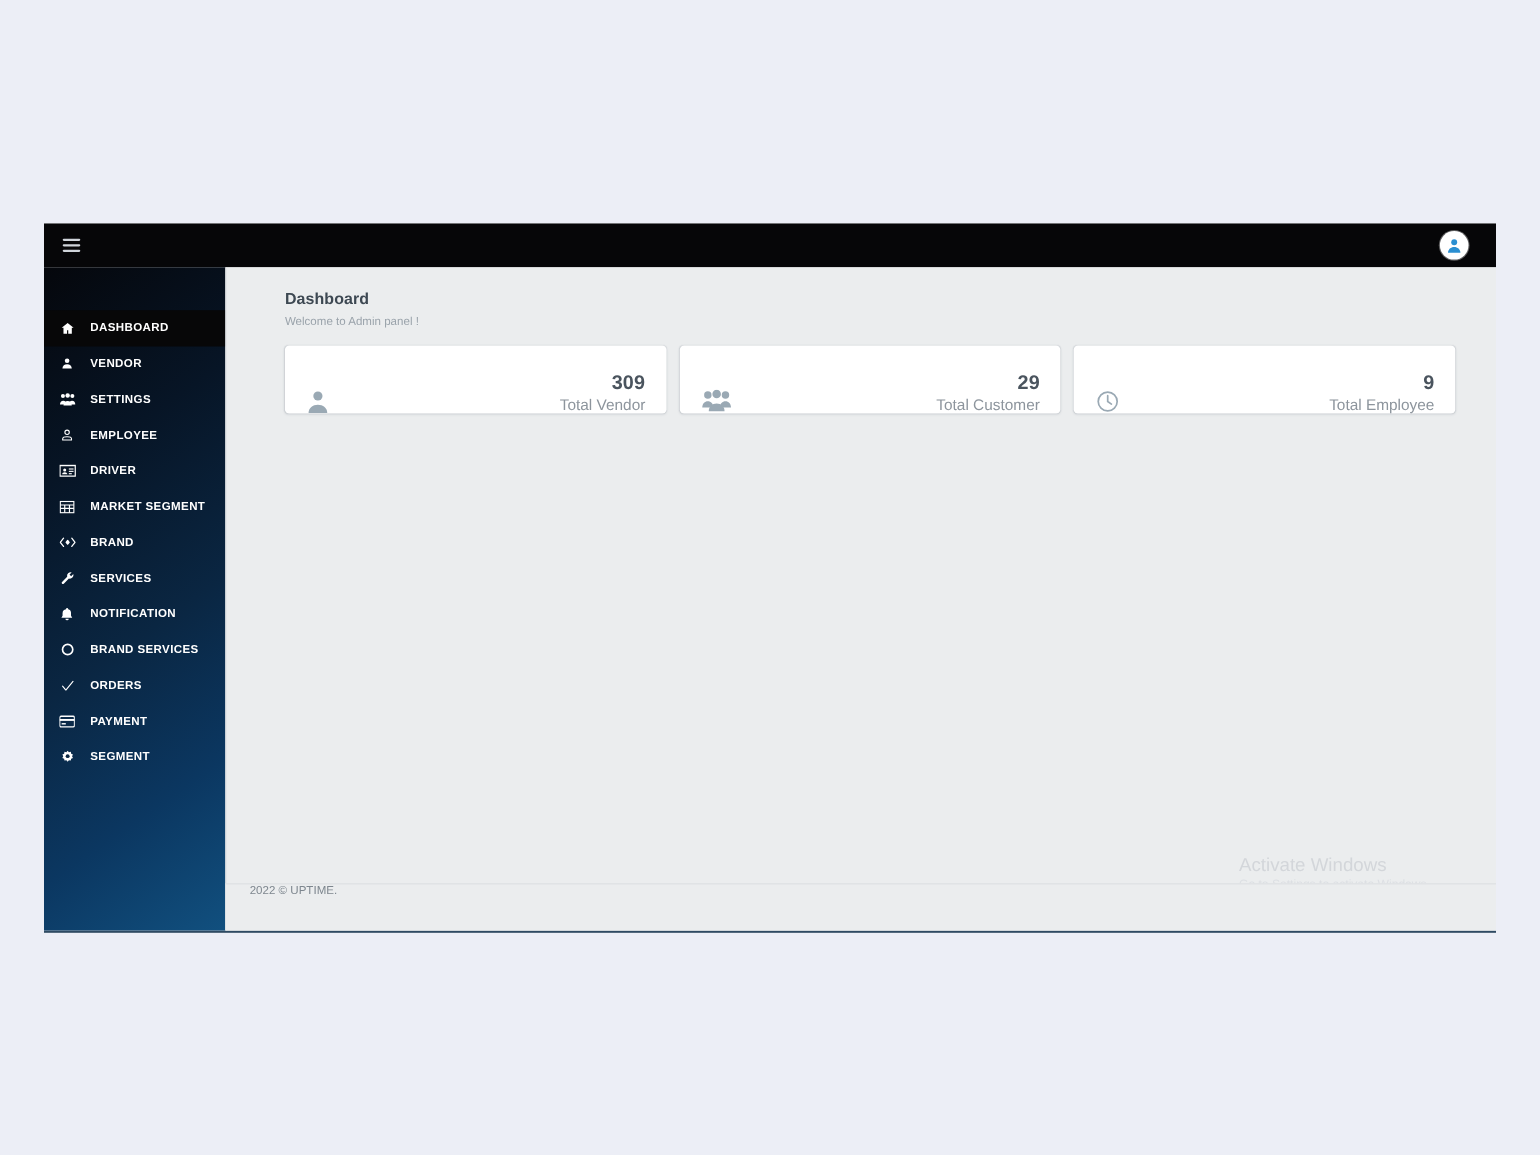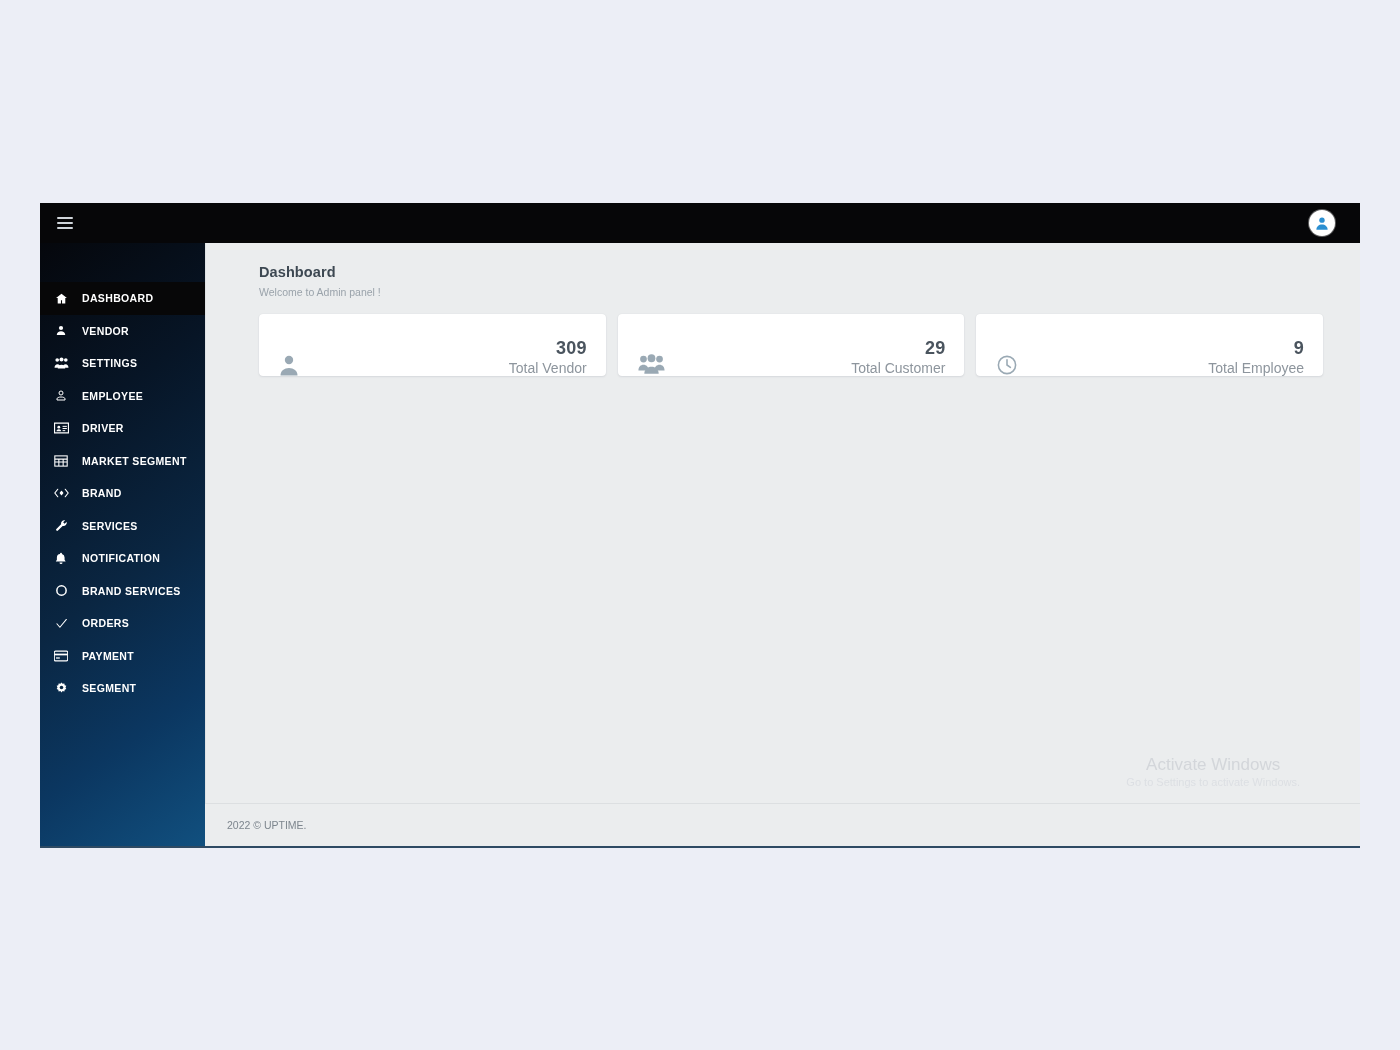--- a/index.html
+++ b/index.html
@@ -149,22 +149,22 @@
   .card-label {
     font-size: 14px;
     color: #8d959d;
     margin-top: 2px;
   }
 
   
   .watermark {
     position: absolute;
     right: 60px;
-    bottom: 59px;
-    text-align: center;
+    bottom: 37px;
+    text-align: left;
     pointer-events: none;
     user-select: none;
   }
   .wm-title {
     font-size: 17px;
     color: #d3d6da;
     line-height: 21px;
   }
   .wm-sub {
     font-size: 11px;
@@ -175,21 +175,20 @@
   
   .footer {
     position: absolute;
     left: 165px;
     bottom: 0;
     width: 1155px;
     height: 43px;
     background: #ebedee;
     border-top: 1px solid #dcdfe1;
     display: flex;
-    align-items: center;
   }
   .footer-text {
     margin-left: 22px;
     font-size: 10.5px;
     color: #7d868e;
   }
 </style>
 </head>
 <body>
 

